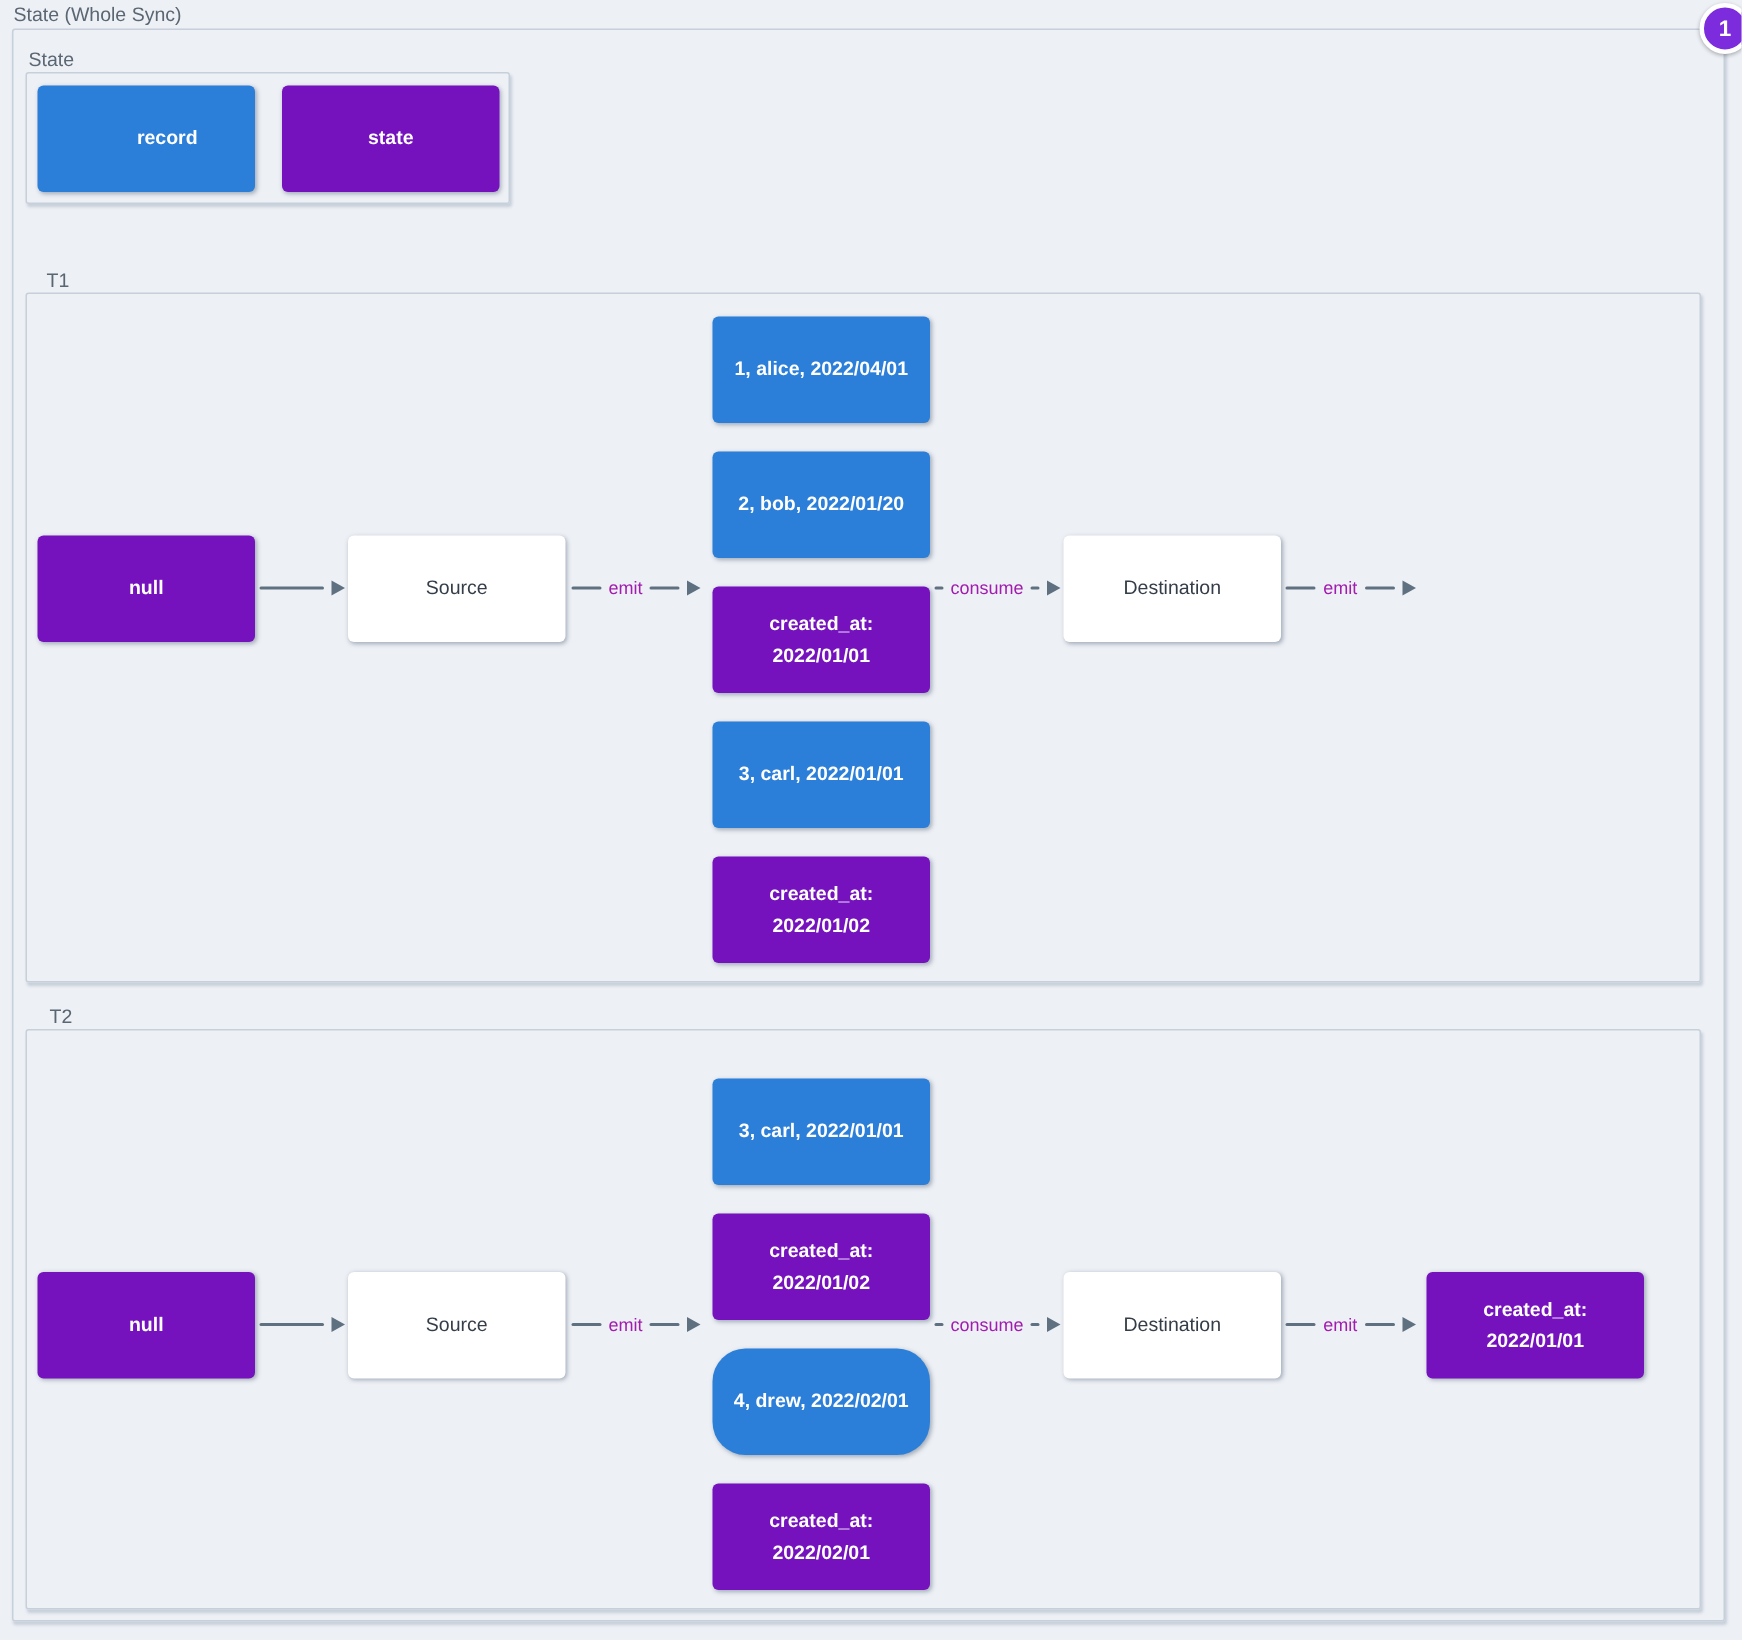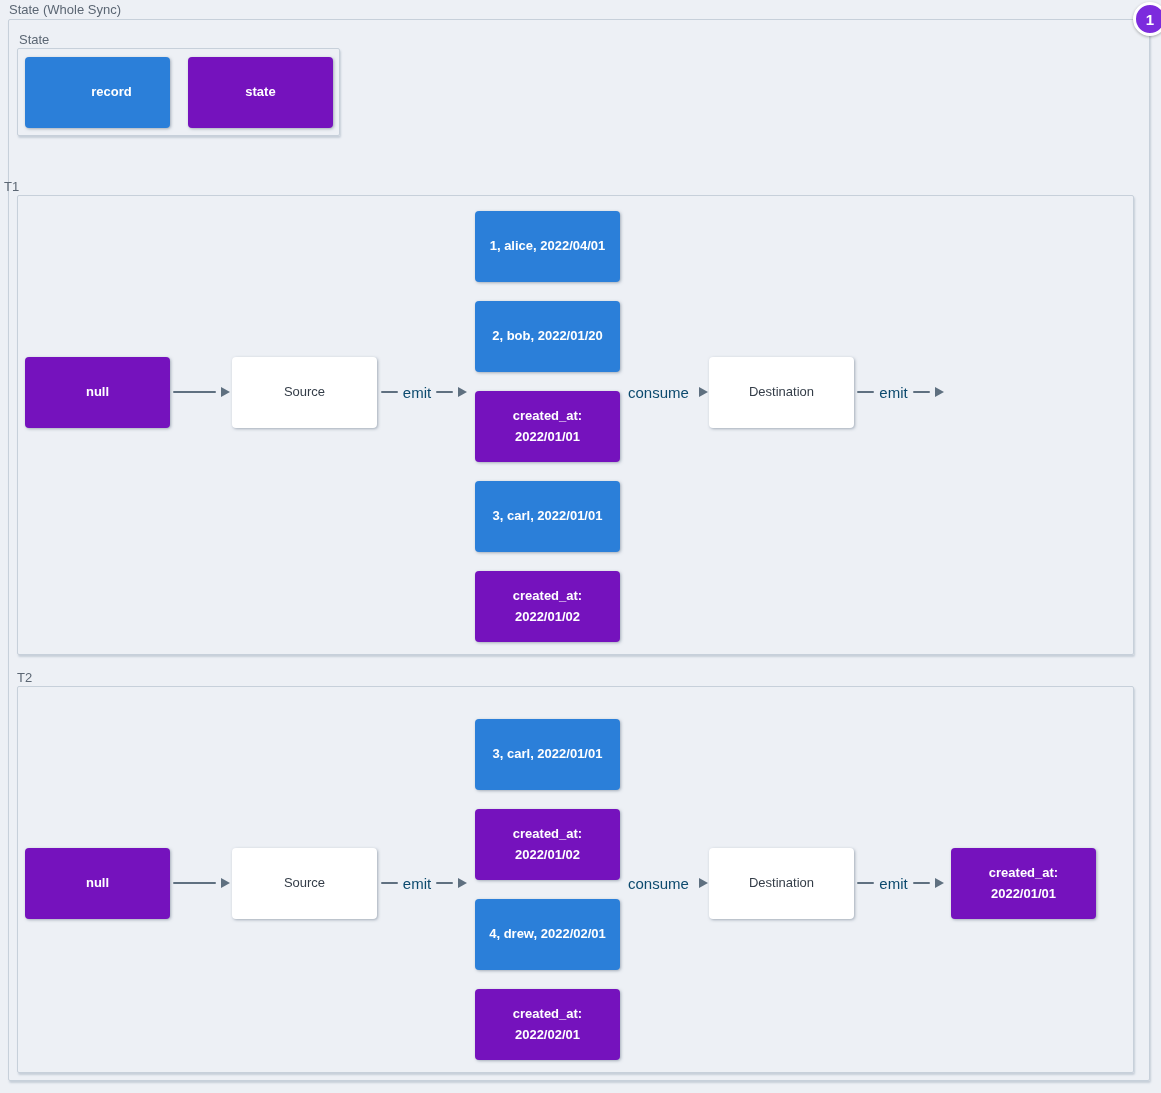--- a/index.html
+++ b/index.html
@@ -21,21 +21,21 @@
     position:absolute;display:flex;align-items:center;justify-content:center;
     text-align:center;border-radius:4px;font-size:13px;line-height:1.55;
     white-space:pre-line;box-sizing:border-box;
     box-shadow:1px 1px 3px rgba(90,105,125,.5);
   }
   .node.record{background:var(--record,#2b7fd9);color:#fff;font-weight:600;}
   .node.state{background:var(--state,#7512bd);color:#fff;font-weight:600;}
   .node.plain{background:#ffffff;color:#343d48;font-weight:400;text-align:center;}
   .edge{position:absolute;height:22px;display:flex;align-items:center;gap:5px;}
   .eseg{flex:1;height:2.5px;background:var(--arrow,#5f7080);border-radius:2px;}
-  .elabel{font-size:15px;color:#0c4a6e;white-space:nowrap;flex:0 0 auto;}
+  .elabel{font-size:12px;color:#a21caf;white-space:nowrap;flex:0 0 auto;}
   .ehead{
     flex:0 0 auto;width:0;height:0;
     border-left:9px solid var(--arrow,#5f7080);
     border-top:5px solid transparent;border-bottom:5px solid transparent;
   }
   .badge{
     position:absolute;width:34px;height:34px;border-radius:50%;
     background:var(--badge,#7c2bdd);border:3px solid #ffffff;box-sizing:border-box;
     color:#fff;font-size:15px;font-weight:700;
     display:flex;align-items:center;justify-content:center;
@@ -48,21 +48,21 @@
 <div id="canvas">
   <div class="glabel" style="left:9px;top:2px;">State (Whole Sync)</div>
   <div class="group" style="left:8px;top:19px;width:1142px;height:1062px;"></div>
 
   <div class="glabel" style="left:19px;top:32px;">State</div>
   <div class="group" style="left:17px;top:48px;width:323px;height:88px;"></div>
   <div class="node record" style="left:25px;top:57px;width:145px;height:71px;padding-left:28px;">record</div>
   <div class="node state" style="left:188px;top:57px;width:145px;height:71px;">state</div>
 
   <div id="sections">
-      <div class="glabel" style="left: 4px; top: 179px;">T1</div>
+      <div class="glabel" style="left: 31px; top: 179px;">T1</div>
       <div class="group" style="left: 17px; top: 195px; width: 1117px; height: 460px;"></div>
       <div class="node state" style="left: 25px; top: 357px; width: 145px; height: 71px;">null</div>
       <div class="edge" style="left: 173px; top: 381px; width: 57px;">
         <span class="eseg"></span>
         <span class="ehead"></span>
       </div>
       <div class="node plain" style="left: 232px; top: 357px; width: 145px; height: 71px;">Source</div>
       <div class="edge" style="left: 381px; top: 381px; width: 86px;">
         <span class="eseg"></span>
         <span class="elabel">emit</span>
@@ -82,38 +82,38 @@
         <span class="eseg"></span>
         <span class="ehead"></span>
       </div>
       <div class="node plain" style="left: 709px; top: 357px; width: 145px; height: 71px;">Destination</div>
       <div class="edge" style="left: 857px; top: 381px; width: 87px;">
         <span class="eseg"></span>
         <span class="elabel">emit</span>
         <span class="eseg"></span>
         <span class="ehead"></span>
       </div>
-      <div class="glabel" style="left: 17px; top: 670px;">T2</div>
+      <div class="glabel" style="left: 33px; top: 670px;">T2</div>
       <div class="group" style="left: 17px; top: 686px; width: 1117px; height: 387px;"></div>
       <div class="node state" style="left: 25px; top: 848px; width: 145px; height: 71px;">null</div>
       <div class="edge" style="left: 173px; top: 872px; width: 57px;">
         <span class="eseg"></span>
         <span class="ehead"></span>
       </div>
       <div class="node plain" style="left: 232px; top: 848px; width: 145px; height: 71px;">Source</div>
       <div class="edge" style="left: 381px; top: 872px; width: 86px;">
         <span class="eseg"></span>
         <span class="elabel">emit</span>
         <span class="eseg"></span>
         <span class="ehead"></span>
       </div>
       <div class="node record" style="left: 475px; top: 719px; width: 145px; height: 71px;">3, carl, 2022/01/01</div>
       <div class="node state" style="left: 475px; top: 809px; width: 145px; height: 71px;">created_at:
 2022/01/02</div>
-      <div class="node record" style="left: 475px; top: 899px; width: 145px; height: 71px;">4, drew, 2022/02/01</div>
+      <div class="node record" style="left: 475px; top: 899px; width: 145px; height: 71px; border-radius: 22px;">4, drew, 2022/02/01</div>
       <div class="node state" style="left: 475px; top: 989px; width: 145px; height: 71px;">created_at:
 2022/02/01</div>
       <div class="edge" style="left: 623px; top: 872px; width: 84px;">
         <span class="eseg"></span>
         <span class="elabel">consume</span>
         <span class="eseg"></span>
         <span class="ehead"></span>
       </div>
       <div class="node plain" style="left: 709px; top: 848px; width: 145px; height: 71px;">Destination</div>
       <div class="edge" style="left: 857px; top: 872px; width: 87px;">

